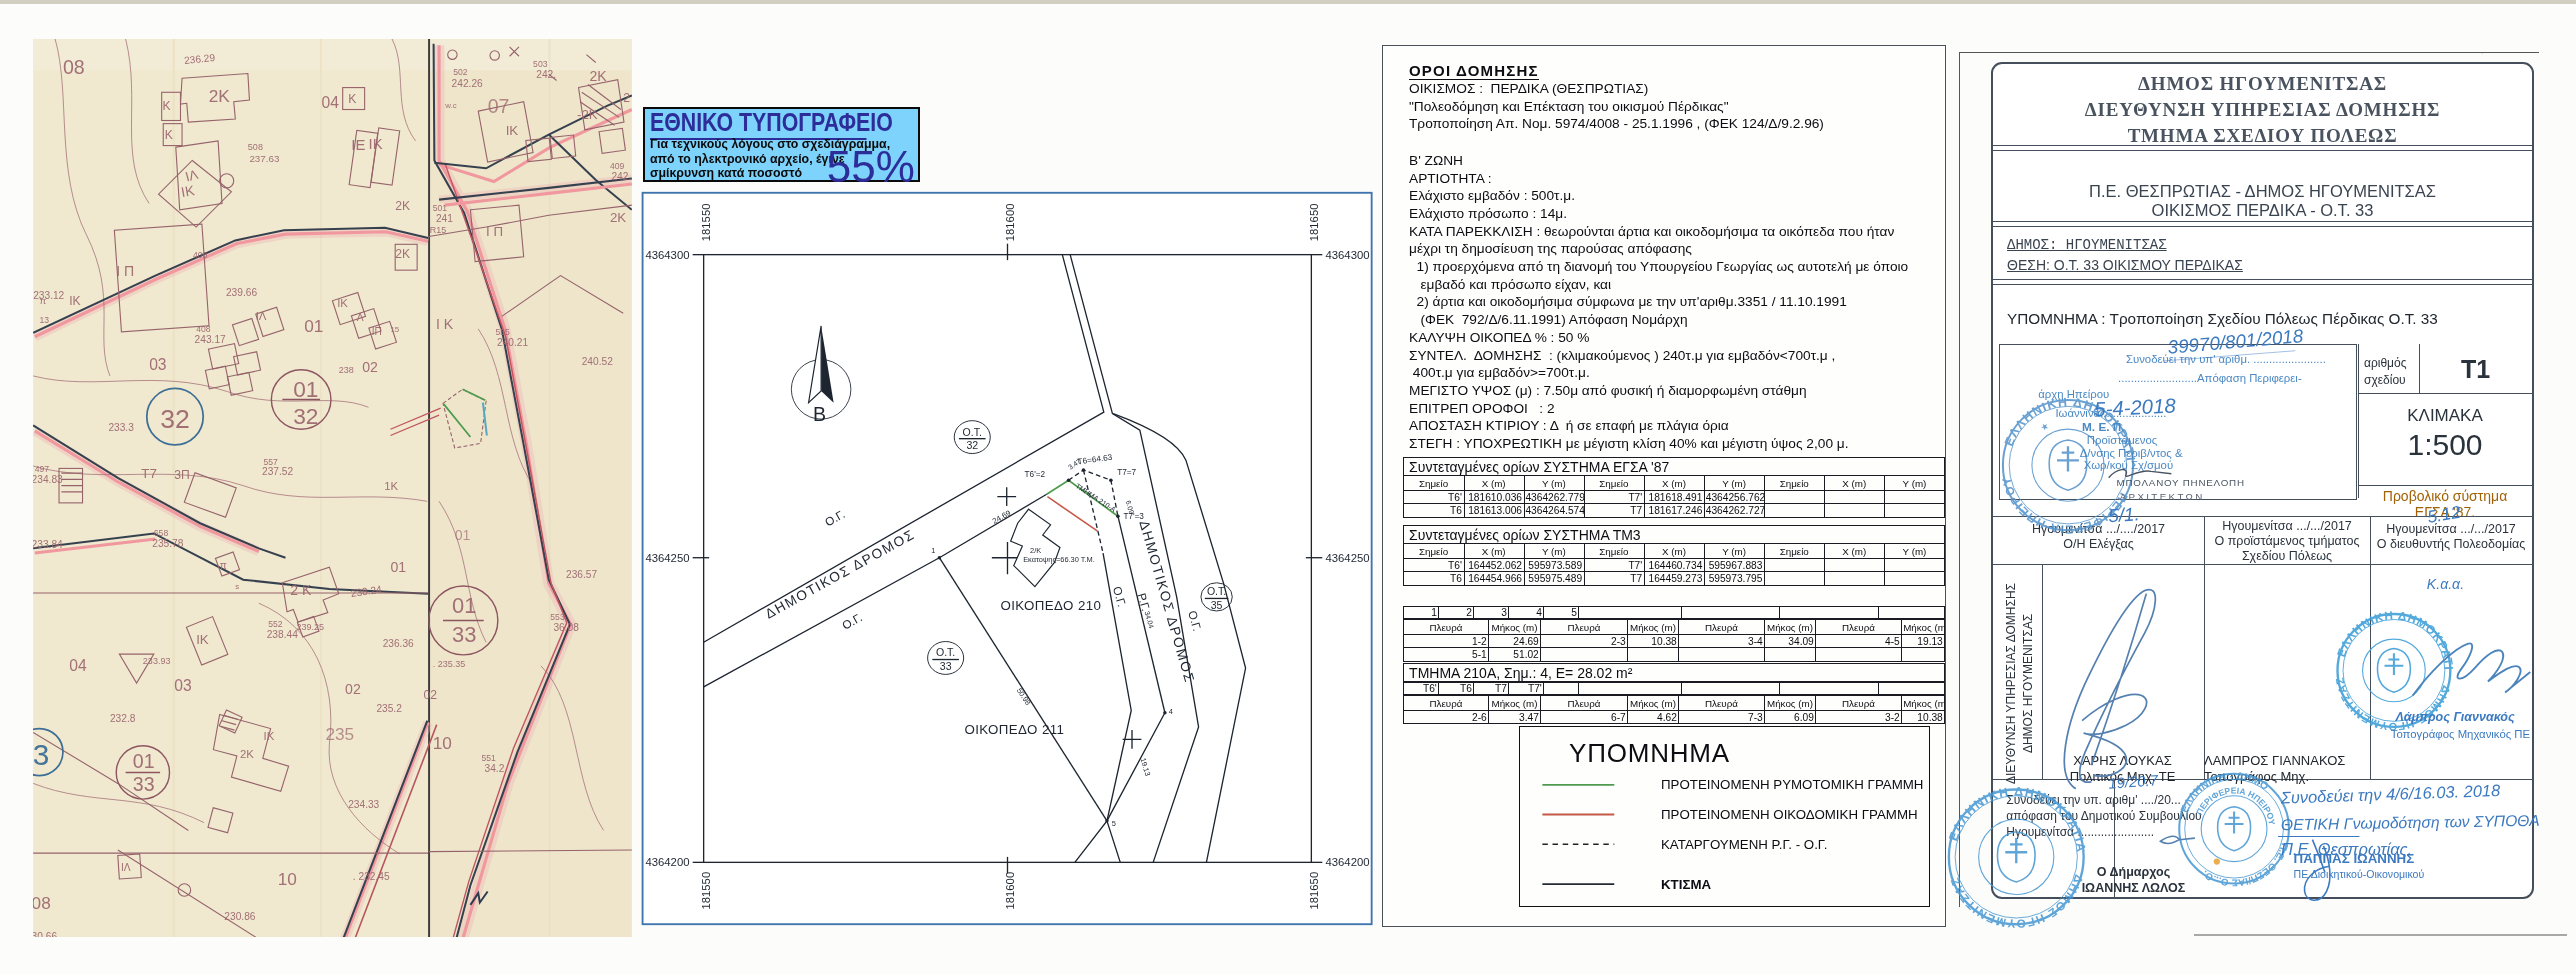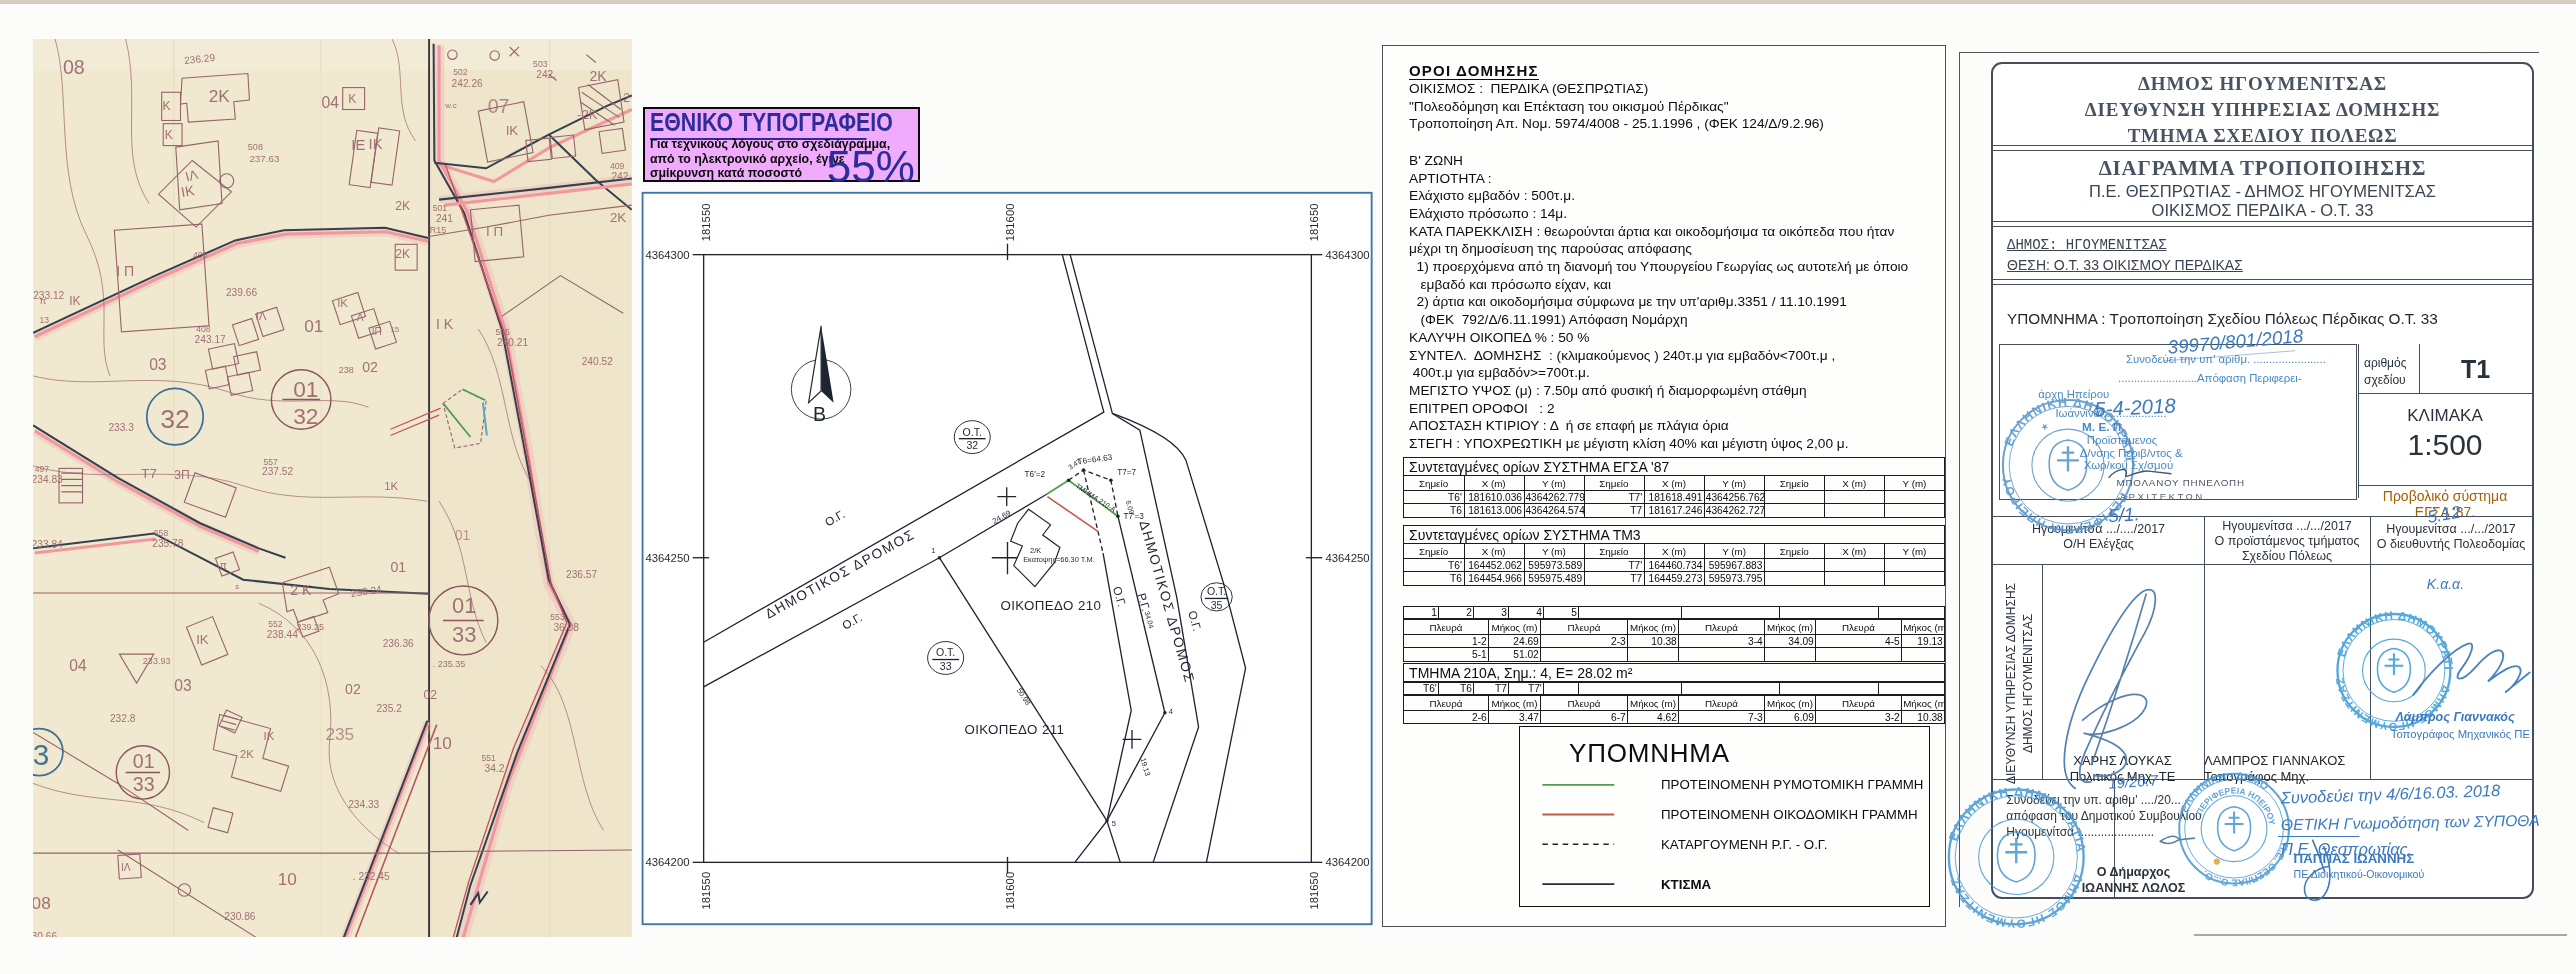--- a/index.html
+++ b/index.html
@@ -274,21 +274,21 @@
 <text x="552" y="852" font-size="11.5">. 235.35</text>
 <text x="540" y="892" font-size="15.5">02</text>
 <text x="552" y="956" font-size="22">10</text>
 <text x="614" y="972" font-size="11">551</text>
 <text x="618" y="986">34.2</text>
 </g>
 
 <path d="M600,1155 L610,1140 L612,1152 L622,1138" stroke="#2e3c4e" stroke-width="2.5" fill="none"></path>
 </svg>
 
-<div class="abs" style="left:643px;top:107px;width:273px;height:71px;border:2.4px solid #0a0a0a;background:#f0abfc;">
+<div class="abs" style="left:643px;top:107px;width:273px;height:71px;border:2.4px solid #0a0a0a;background:#7dd3fc;">
   <div style="position:absolute;left:4.7px;top:-1.6px;width:264px;font-size:26px;font-weight:bold;color:#2d2d9a;white-space:nowrap;transform:scaleX(0.82);transform-origin:0 0;border-bottom:2.4px solid #2d2d9a;">ΕΘΝΙΚΟ ΤΥΠΟΓΡΑΦΕΙΟ</div>
   <div style="position:absolute;left:4.7px;top:28px;font-size:13.3px;font-weight:bold;color:#0a0a0a;line-height:14.5px;white-space:nowrap;transform:scaleX(0.93);transform-origin:0 0;">Για τεχνικούς λόγους στο σχεδιάγραμμα,<br>από το ηλεκτρονικό αρχείο, έγινε<br>σμίκρυνση κατά ποσοστό</div>
   <div style="position:absolute;right:3.1px;top:33px;font-size:44px;color:#2d2d9a;">55%</div>
 </div>
 
 <svg class="abs" style="left:641px;top:191px;" width="733" height="735" viewBox="818 244 936 938" xmlns="http://www.w3.org/2000/svg">
 <defs>
         <style>
 .dk{stroke:#1d2530;fill:none;stroke-width:1.7;}
 .dt{font-family:"Liberation Sans",sans-serif;fill:#1d2530;}
@@ -633,21 +633,20 @@
   </div>
 </div>
 
 <div class="abs" style="left:1959px;top:52px;width:579px;height:854px;border-top:1.2px solid #555;border-left:1.2px solid #555;color:#3a4450;">
 
   <div class="abs" style="left:31px;top:9.4px;width:539px;height:833px;border:2.4px solid #454f5c;border-radius:11px;background:#fff;">
 
     <div class="abs" style="left:0;top:6.3px;width:100%;text-align:center;font-family:'Liberation Serif',serif;font-weight:bold;font-size:19px;letter-spacing:0.8px;line-height:26px;color:#49535f;">ΔΗΜΟΣ ΗΓΟΥΜΕΝΙΤΣΑΣ<br>ΔΙΕΥΘΥΝΣΗ ΥΠΗΡΕΣΙΑΣ ΔΟΜΗΣΗΣ<br>ΤΜΗΜΑ ΣΧΕΔΙΟΥ ΠΟΛΕΩΣ</div>
     <div class="abs" style="left:0;top:81px;width:100%;height:3.9px;border-top:1.6px solid #454f5c;border-bottom:1.6px solid #454f5c;"></div>
 
-    <div class="abs" style="left:0;top:92px;width:100%;text-align:center;font-family:'Liberation Serif',serif;font-weight:bold;font-size:21px;letter-spacing:0.8px;color:#49535f;">ΔΙΑΓΡΑΜΜΑ ΤΡΟΠΟΠΟΙΗΣΗΣ</div>
     <div class="abs" style="left:0;top:118px;width:100%;text-align:center;font-size:16.5px;line-height:19px;">Π.Ε. ΘΕΣΠΡΩΤΙΑΣ - ΔΗΜΟΣ ΗΓΟΥΜΕΝΙΤΣΑΣ<br>ΟΙΚΙΣΜΟΣ ΠΕΡΔΙΚΑ - Ο.Τ. 33</div>
     <div class="abs" style="left:0;top:157px;width:100%;height:3.9px;border-top:1.6px solid #454f5c;border-bottom:1.6px solid #454f5c;"></div>
 
     <div class="abs" style="left:14px;top:173px;font-size:14px;text-decoration:underline;font-family:Liberation Mono, monospace;">ΔΗΜΟΣ: ΗΓΟΥΜΕΝΙΤΣΑΣ</div>
     <div class="abs" style="left:14px;top:193px;font-size:14px;text-decoration:underline;">ΘΕΣΗ: Ο.Τ. 33 ΟΙΚΙΣΜΟΥ ΠΕΡΔΙΚΑΣ</div>
     <div class="abs" style="left:0;top:215px;width:100%;height:3.9px;border-top:1.6px solid #454f5c;border-bottom:1.6px solid #454f5c;"></div>
 
     <div class="abs" style="left:14px;top:246px;font-size:15.3px;color:#20262e;">ΥΠΟΜΝΗΜΑ : Τροποποίηση Σχεδίου Πόλεως Πέρδικας Ο.Τ. 33</div>
 
     <div class="abs" style="left:6.3px;top:280px;width:356px;height:154px;border:1.2px solid #454f5c;"></div>

